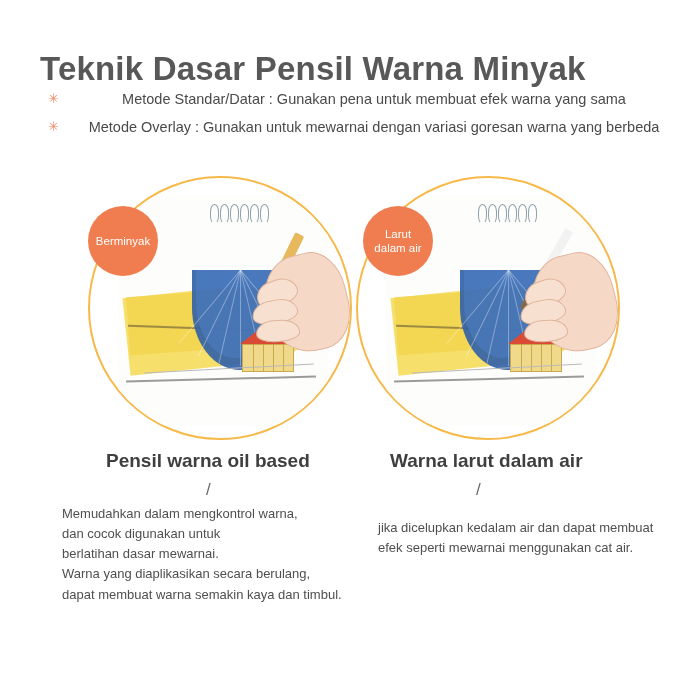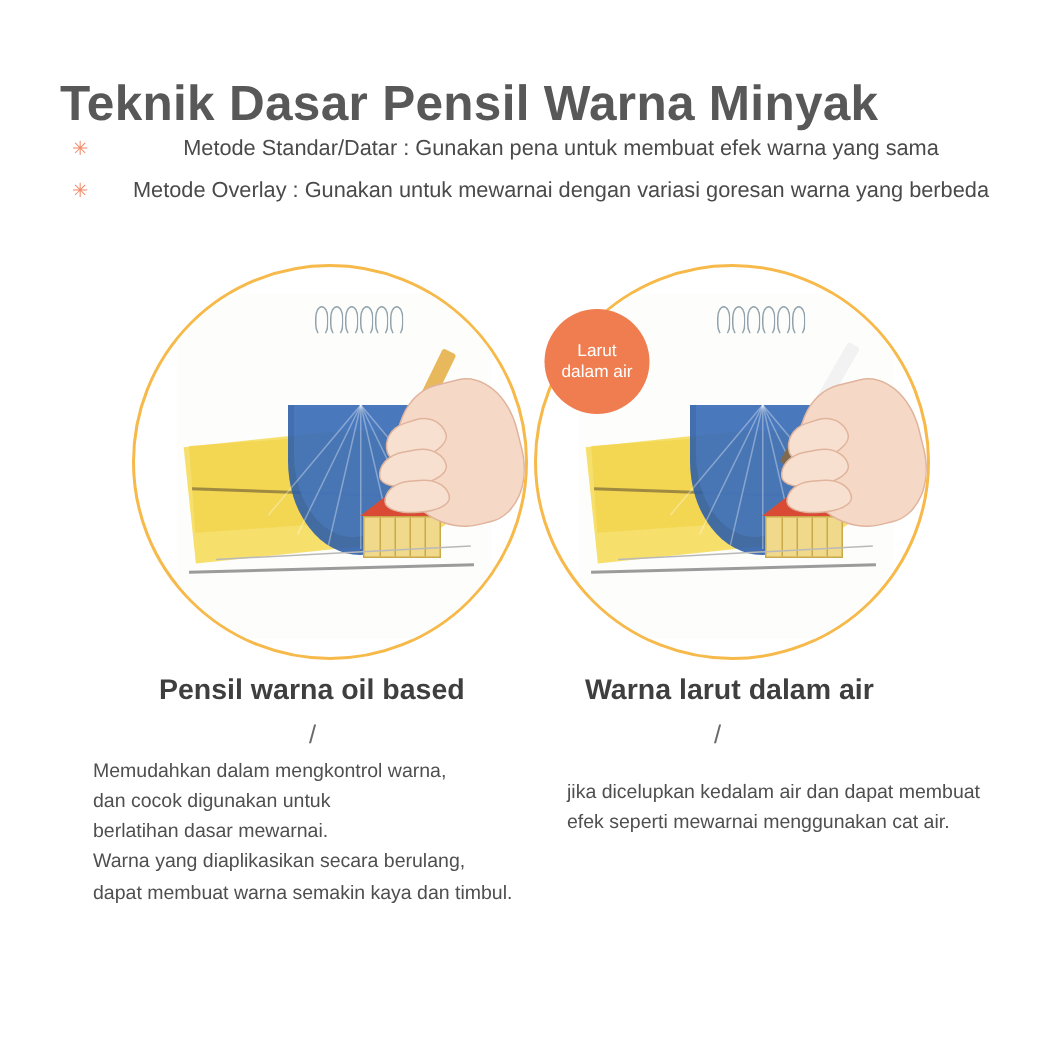--- a/index.html
+++ b/index.html
@@ -437,20 +437,21 @@
 
       <div class="hand">
         <div class="brush"></div>
         <div class="palm"></div>
         <div class="finger f1"></div>
         <div class="finger f2"></div>
         <div class="finger f3"></div>
       </div>
     </div>
 
+    <div class="badge left">Berminyak</div>
     <div class="badge right">Larut dalam air</div>
   </div>
 
   <div class="caption right">Warna larut dalam air</div>
   <div class="caption left">Pensil warna oil based</div>
 
   <div class="slash left">/</div>
   <div class="slash right">/</div>
 
   <div class="body-text right">

